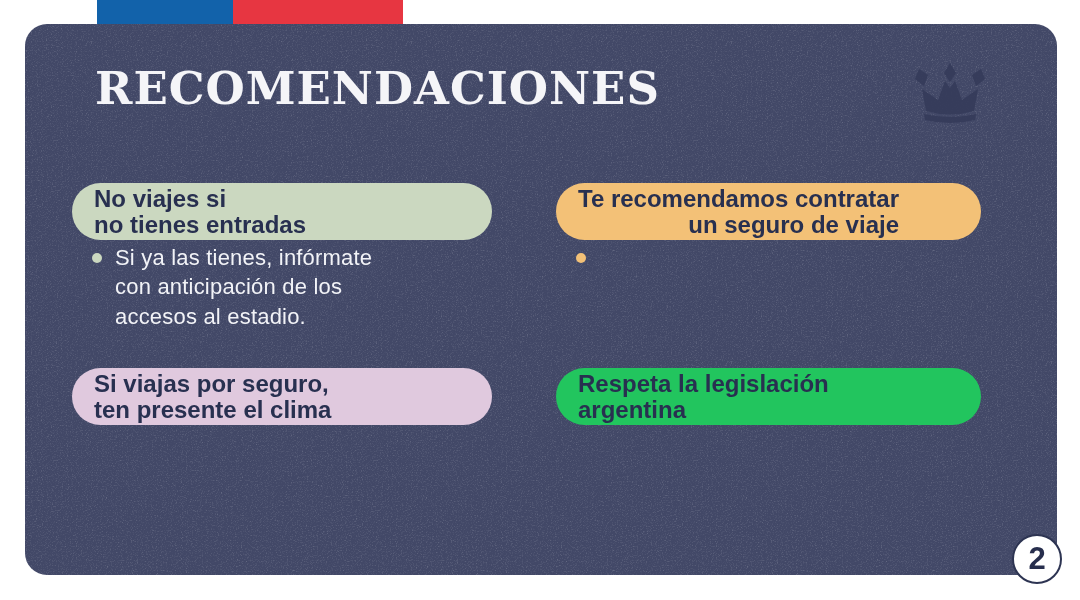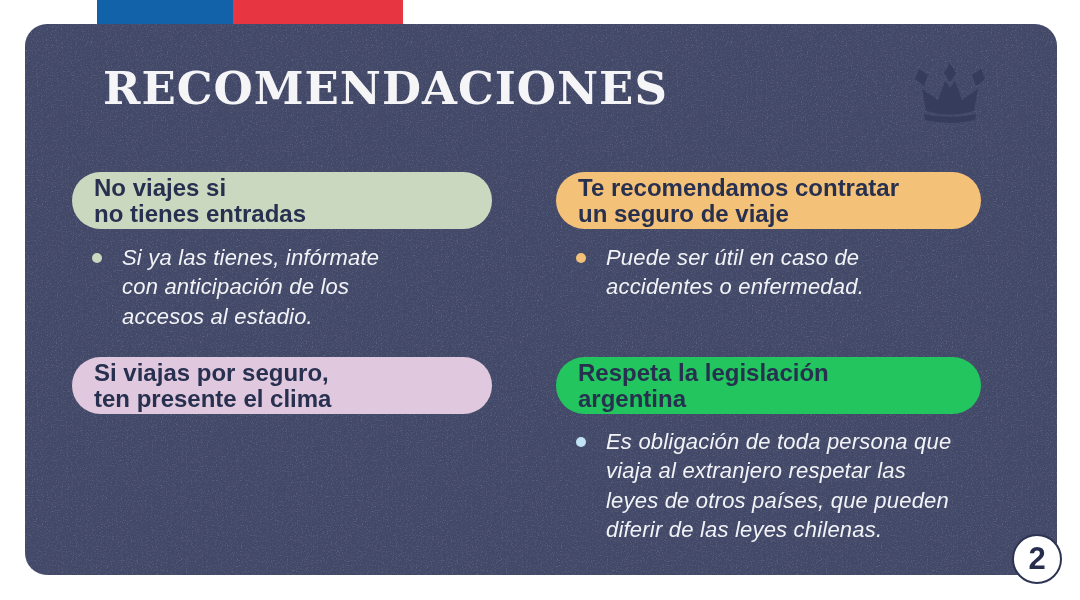--- a/index.html
+++ b/index.html
@@ -9,38 +9,38 @@
 
   .flag-stripe { position:absolute; top:0; height:24px; }
   .flag-blue { left:97px;  width:136px; }
   .flag-red  { left:233px; width:170px; }
 
   .card { position:absolute; left:25px; top:24px; width:1032px; height:551px;
           border-radius:22px; background:#424867; overflow:hidden; }
   .texture { position:absolute; inset:0; width:100%; height:100%;
              pointer-events:none; }
 
-  .title { position:absolute; left:103px; top:62px;
+  .title { position:absolute; left:95px; top:62px;
            font-family:"DejaVu Serif", serif; font-weight:bold;
            font-size:45px; letter-spacing:1px; color:#f5f5f8;
            white-space:nowrap; }
 
   .crown { position:absolute; left:902px; top:58px; width:96px; height:74px;
            opacity:0.9; }
 
   .pill { position:absolute; height:57px; border-radius:29px;
           display:flex; align-items:center; padding:0 20px 0 22px;
           font-weight:bold; font-size:24px; line-height:1.08;
-          color:#283050; white-space:pre-line; }
+          color:#283050; white-space:pre-line;margin-top:11px; }
   .pill-0 { left:72px;  top:172px; width:420px; }
-  .pill-1 { left:556px; top:172px; width:425px; }
+  .pill-1 { left:556px; top:172px; width:425px;text-align:right; }
   .pill-2 { left:72px;  top:357px; width:420px; }
   .pill-3 { left:556px; top:357px; width:425px; }
 
-  .bullet { position:absolute; display:flex; gap:20px;font-style:italic; }
+  .bullet { position:absolute; display:flex; gap:13px; }
   .bullet-0 { left:92px;  top:243px; width:400px; }
   .bullet-1 { left:576px; top:243px; width:430px; }
   .bullet-2 { left:92px;  top:427px; width:420px; }
   .bullet-3 { left:576px; top:427px; width:450px; }
   .dot { width:10px; height:10px; border-radius:50%; flex:none; margin-top:10px; }
   .bullet-text { font-size:22px; line-height:1.34; letter-spacing:0.2px;
                  color:#f2f3f7; white-space:pre-line; }
 
   .page-badge { position:absolute; left:1012px; top:534px; width:50px; height:50px;
                 border-radius:50%; background:#ffffff; border:2px solid #2d3452;
@@ -84,32 +84,23 @@
     <span class="dot" style="background-color: rgb(203, 216, 192);"></span>
     <span class="bullet-text">Si ya las tienes, infórmate
 con anticipación de los
 accesos al estadio.</span>
   </div>
 
   <div class="pill pill-1" style="background-color: rgb(243, 193, 119);">Te recomendamos contratar
 un seguro de viaje</div>
   <div class="bullet bullet-1">
     <span class="dot" style="background-color: rgb(243, 193, 119);"></span>
-    <span class="bullet-text">Puede ser útil en caso de
-accidentes o enfermedad.</span>
   </div>
 
   <div class="pill pill-2" style="background-color: rgb(224, 201, 222);">Si viajas por seguro,
 ten presente el clima</div>
 
   <div class="pill pill-3" style="background-color: #22c55e;">Respeta la legislación
 argentina</div>
-  <div class="bullet bullet-3">
-    <span class="dot" style="background-color: rgb(193, 227, 244);"></span>
-    <span class="bullet-text">Es obligación de toda persona que
-viaja al extranjero respetar las
-leyes de otros países, que pueden
-diferir de las leyes chilenas.</span>
-  </div>
 
   <div class="page-badge">2</div>
 
 </div>
 
 </body></html>

